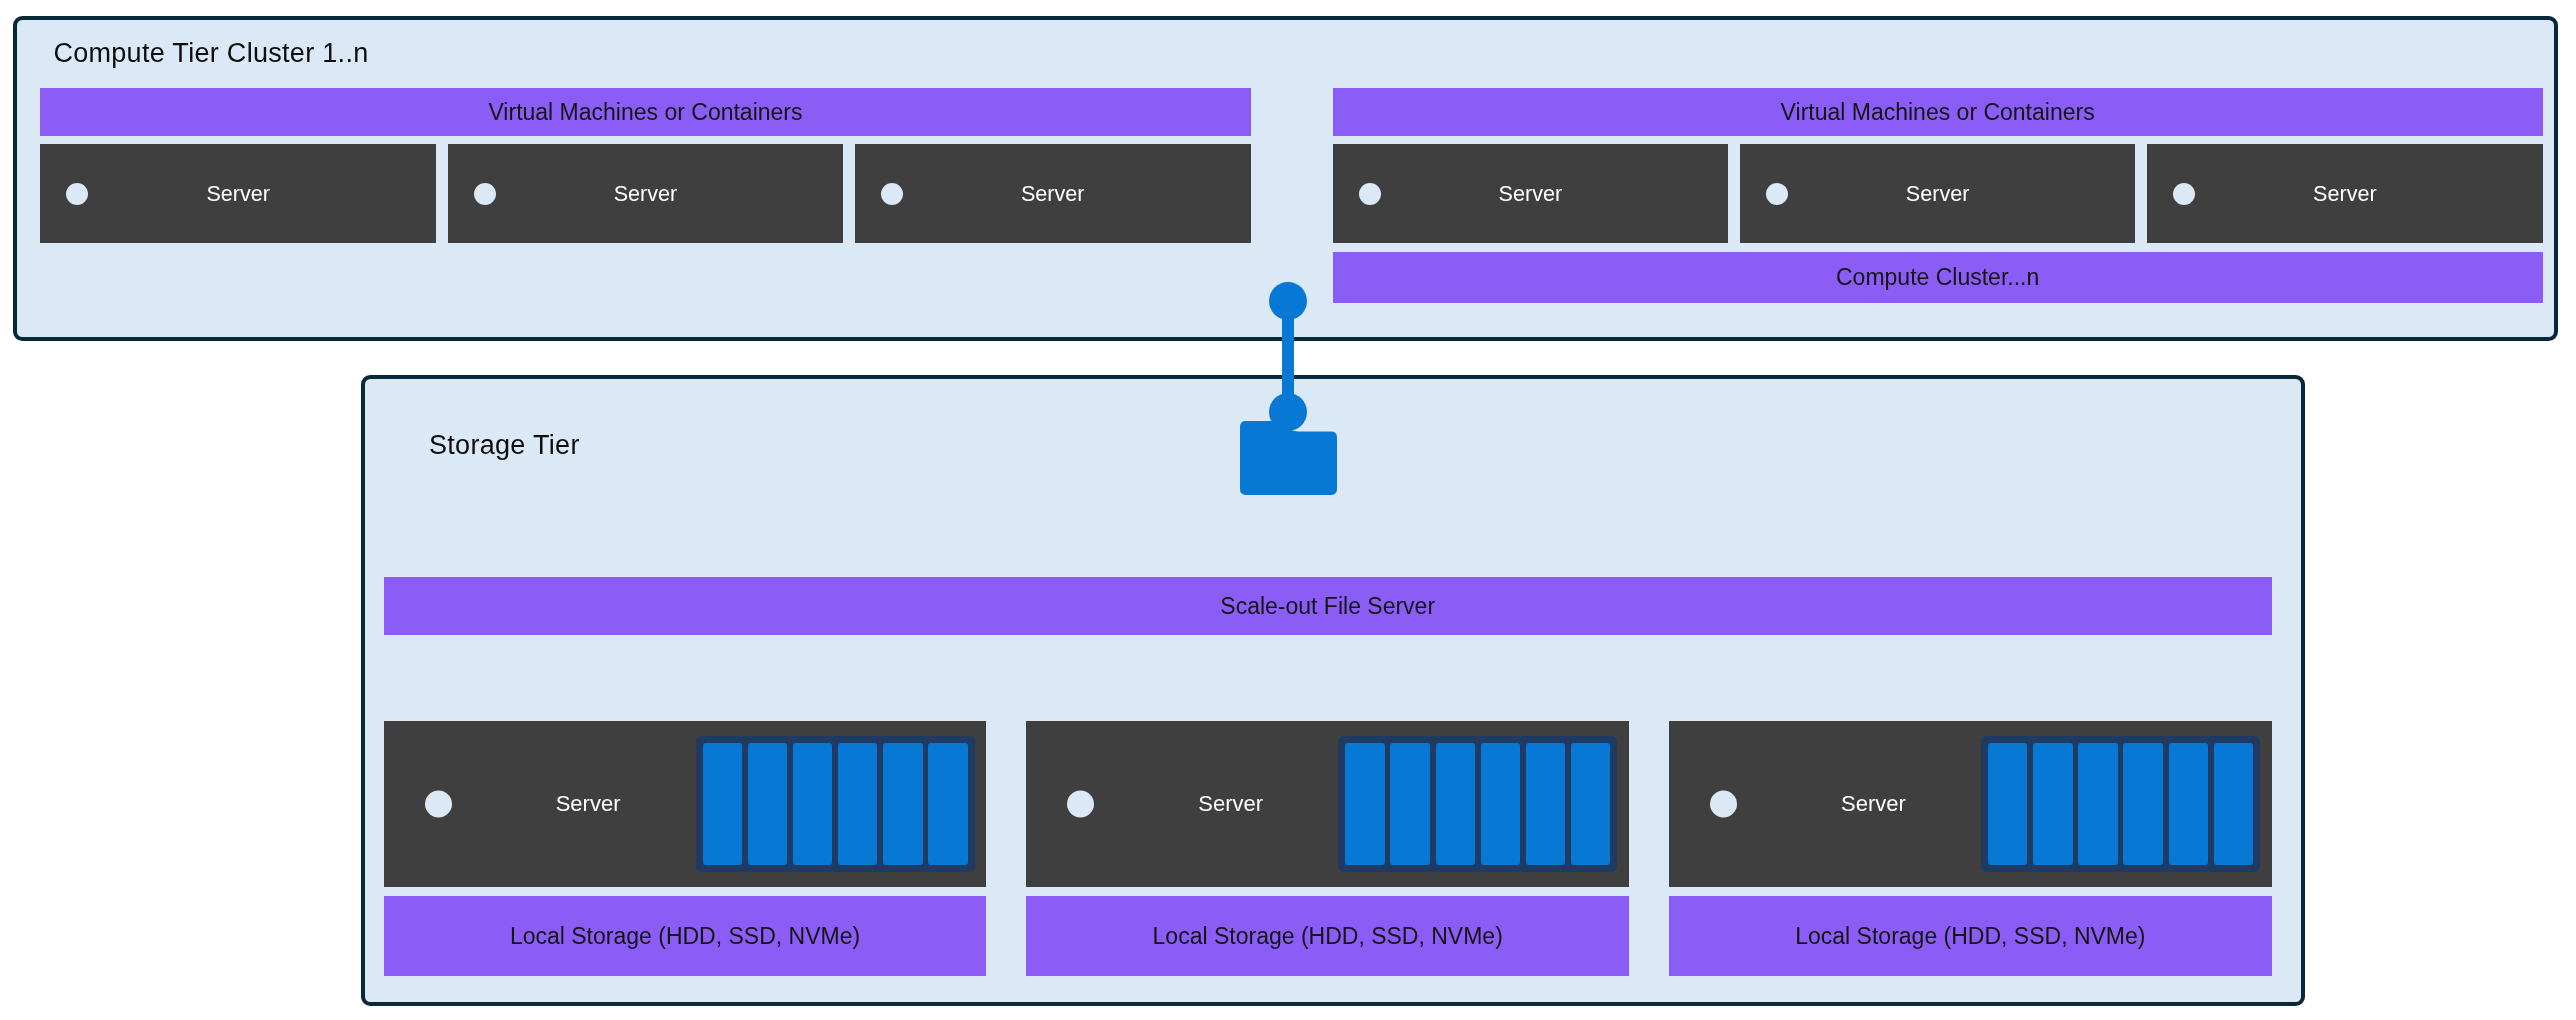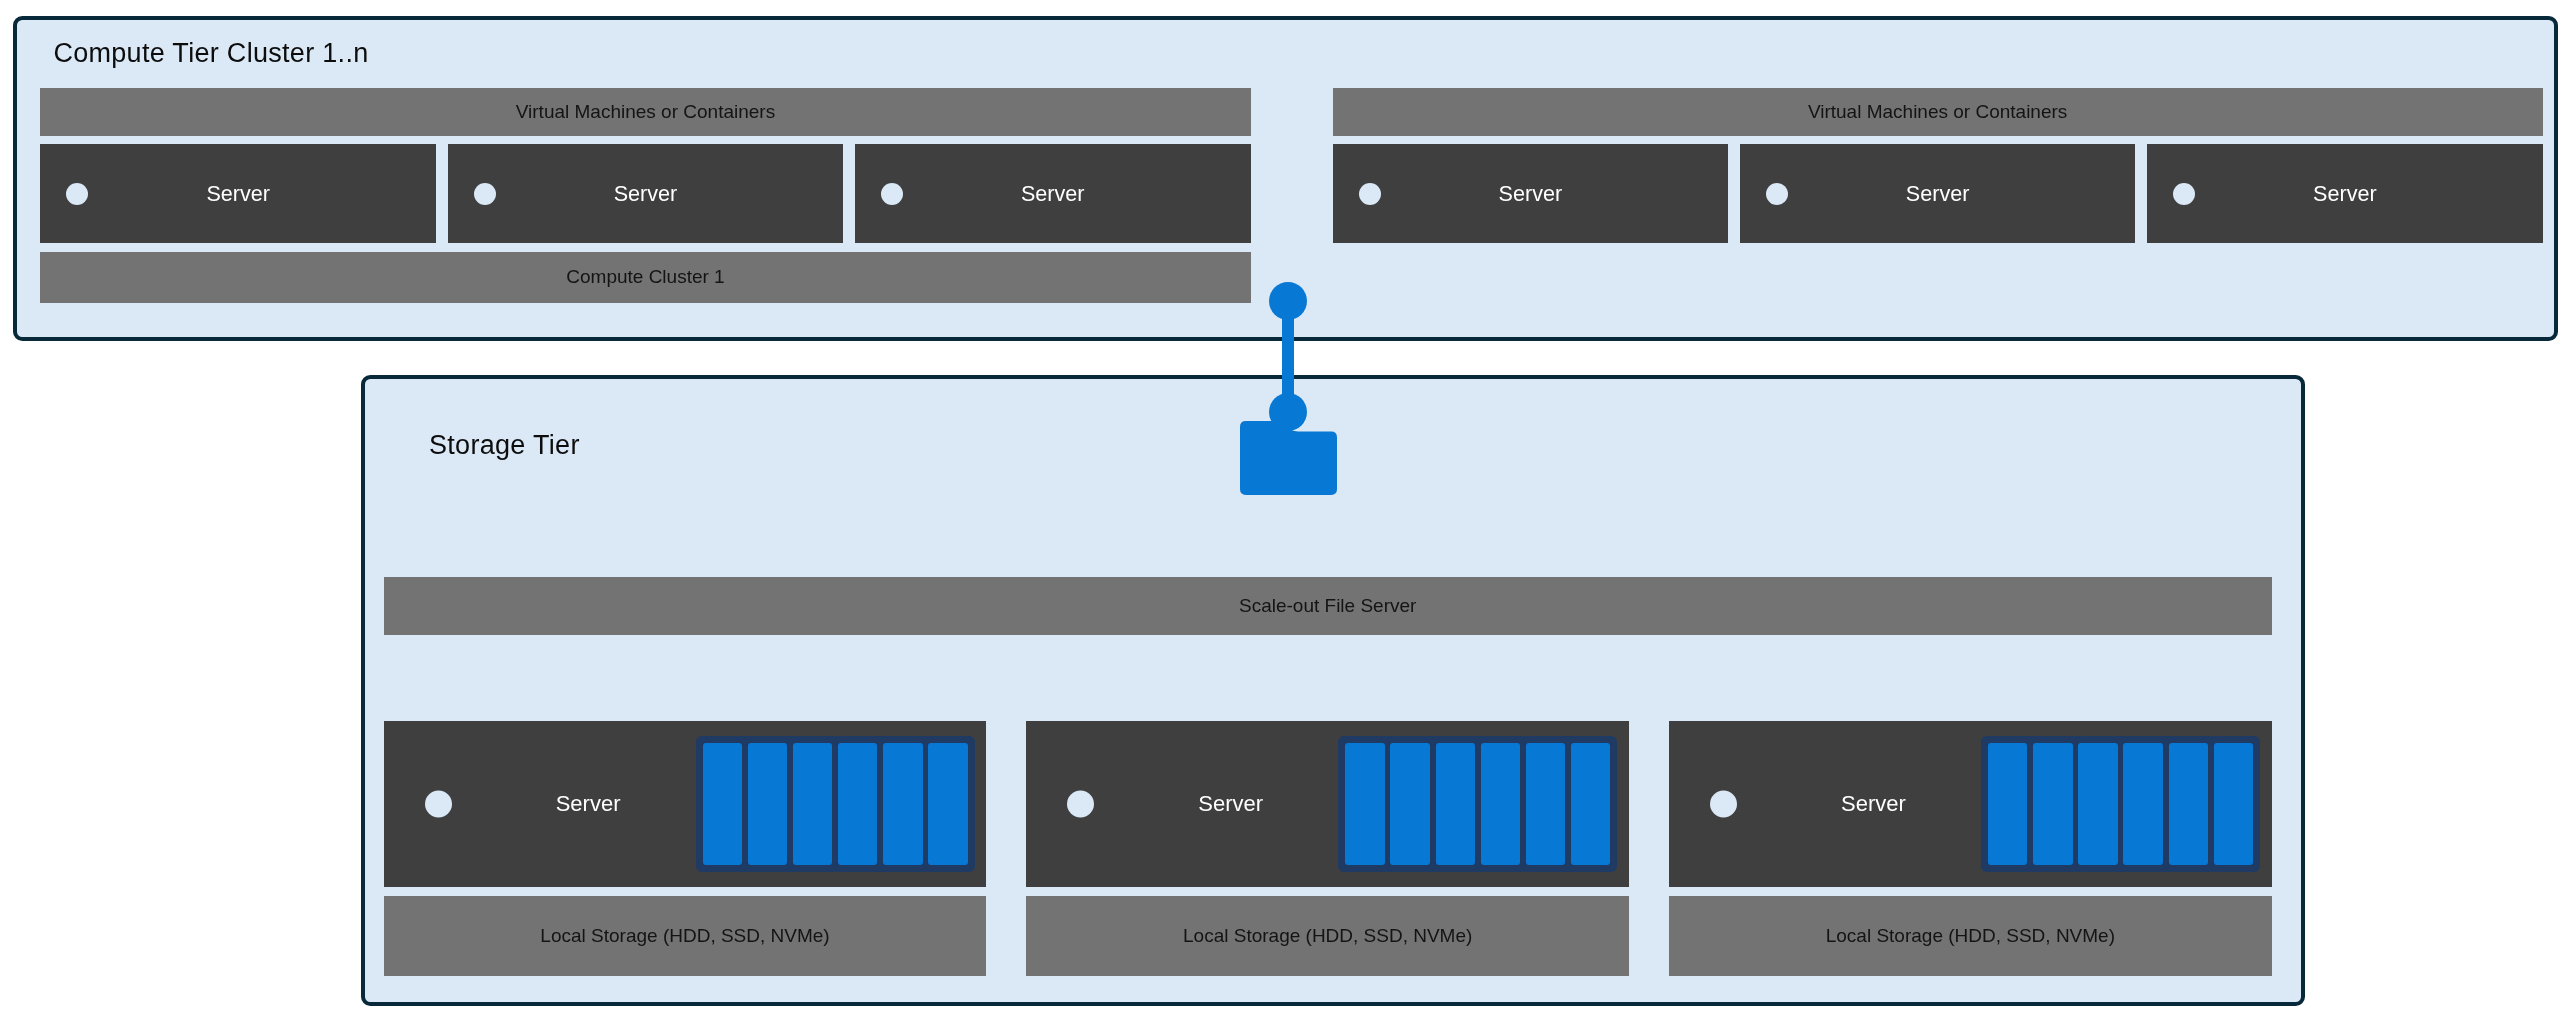--- a/index.html
+++ b/index.html
@@ -15,22 +15,22 @@
   .tier-storage{left:321px;top:375px;width:1944px;height:631px;margin-left:40px;}
   .tier-title{
     position:absolute;font-size:27px;color:#0d0d0d;letter-spacing:0.3px;white-space:nowrap;
   }
   .tier-compute .tier-title{left:36px;top:17.5px;}
   .tier-storage .tier-title{left:64px;top:51px;}
 
   .clusters{position:absolute;left:23px;right:11.7px;top:68px;display:flex;gap:82px;}
   .cluster{flex:1;display:flex;flex-direction:column;}
   .graybar{
-    background:#737373;color:#141414;display:flex;align-items:center;justify-content:center;
-    font-size:19px;white-space:nowrap;
+    background:#8b5cf6;color:#141414;display:flex;align-items:center;justify-content:center;
+    font-size:23px;white-space:nowrap;
   }
   .cluster-header{height:48px;margin-bottom:8.2px;}
   .server-row{display:flex;gap:11.7px;height:99px;margin-bottom:8.2px;}
   .server{
     flex:1;position:relative;background:#3f3f3f;display:flex;align-items:center;justify-content:center;
     color:#ffffff;font-size:21.6px;
   }
   .led{
     position:absolute;left:26px;top:50%;transform:translateY(-50%);
     width:22px;height:22px;border-radius:50%;background:#dbe8f6;
@@ -84,39 +84,39 @@
           </div>
           <div class="server">
             <span class="led"></span>
             <span>Server</span>
           </div>
           <div class="server">
             <span class="led"></span>
             <span>Server</span>
           </div>
         </div>
-        <div class="graybar cluster-footer">Compute Cluster 1</div>
       </div>
 
       <div class="cluster">
         <div class="graybar cluster-header">Virtual Machines or Containers</div>
         <div class="server-row">
           <div class="server">
             <span class="led"></span>
             <span>Server</span>
           </div>
           <div class="server">
             <span class="led"></span>
             <span>Server</span>
           </div>
           <div class="server">
             <span class="led"></span>
             <span>Server</span>
           </div>
         </div>
+        <div class="graybar cluster-footer">Compute Cluster...n</div>
       </div>
 
     </div>
   </div>
 
   <div class="tier tier-storage">
     <div class="tier-title">Storage Tier</div>
 
     <div class="graybar layer-bar layer-1">Scale-out File Server</div>
 

